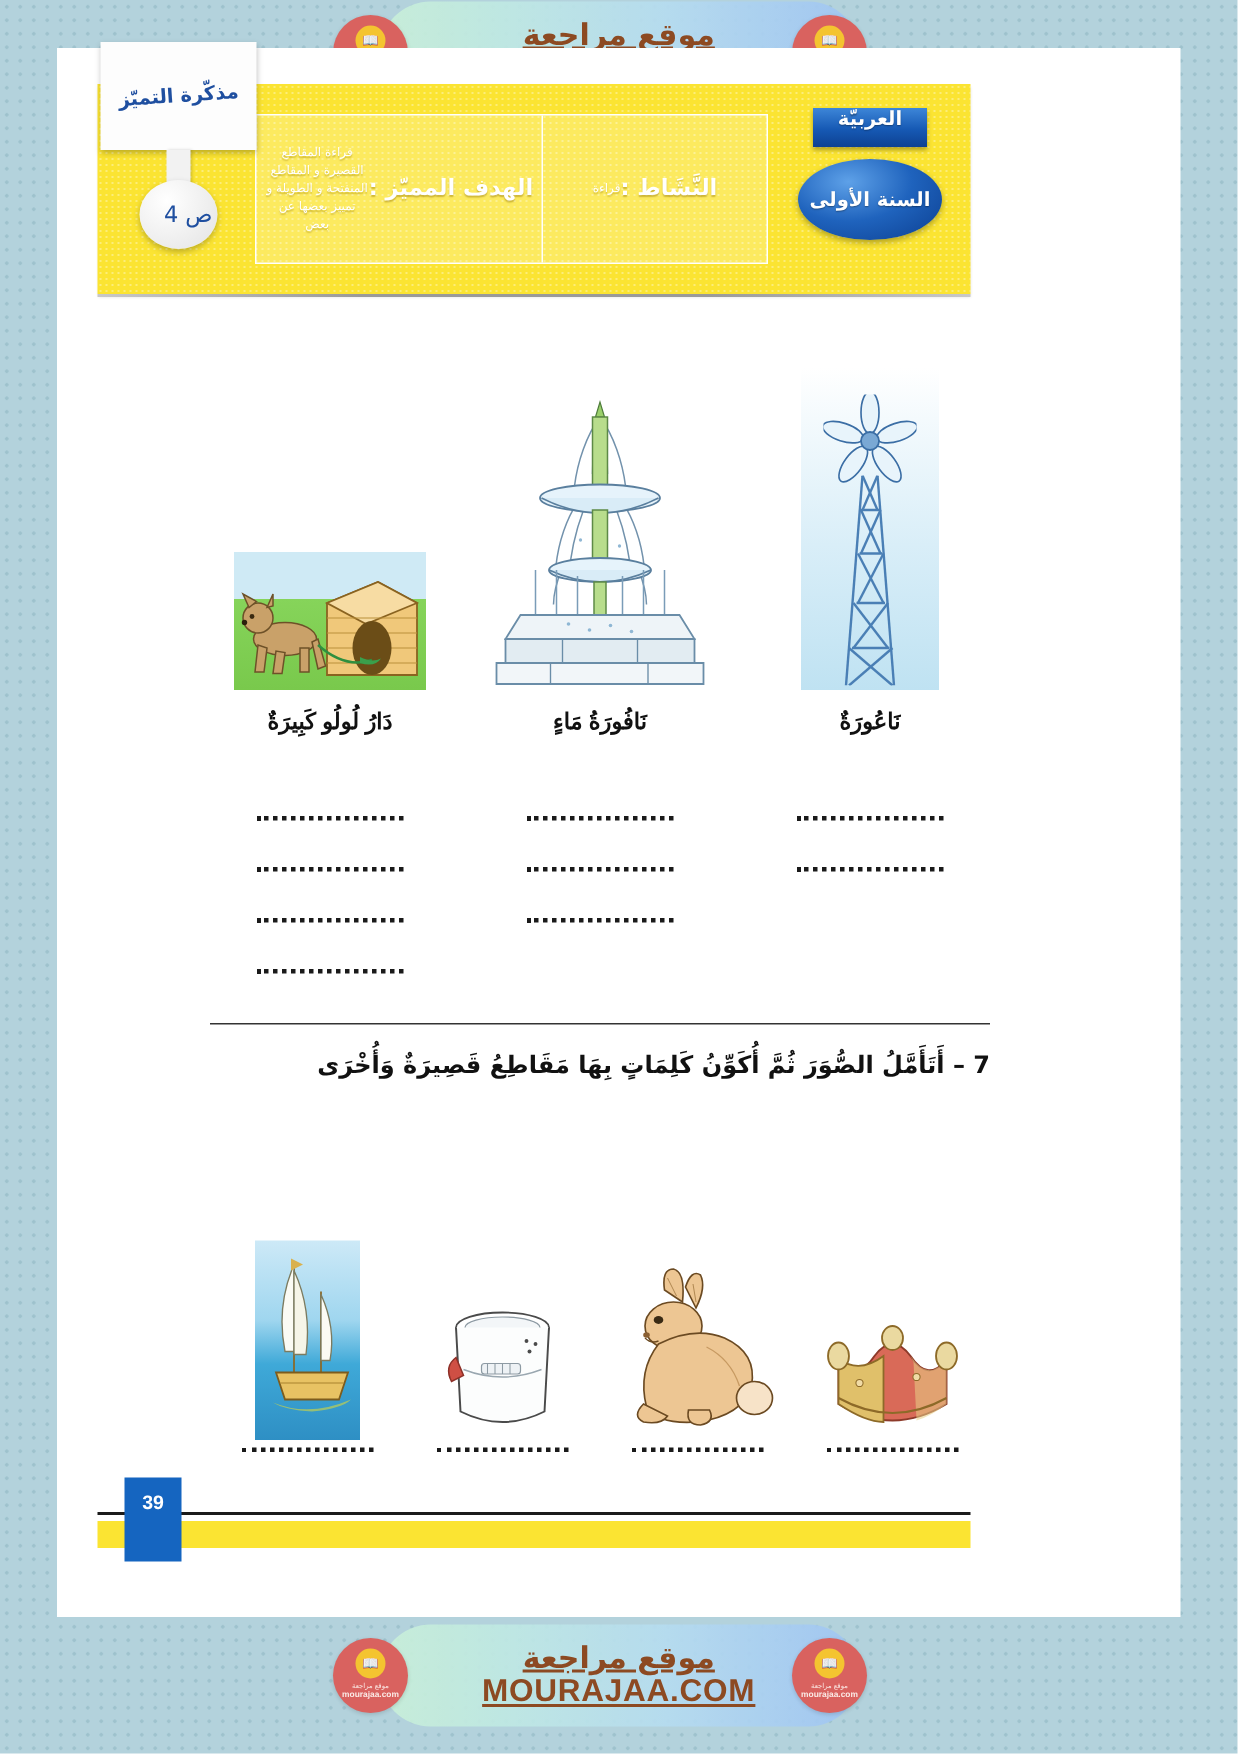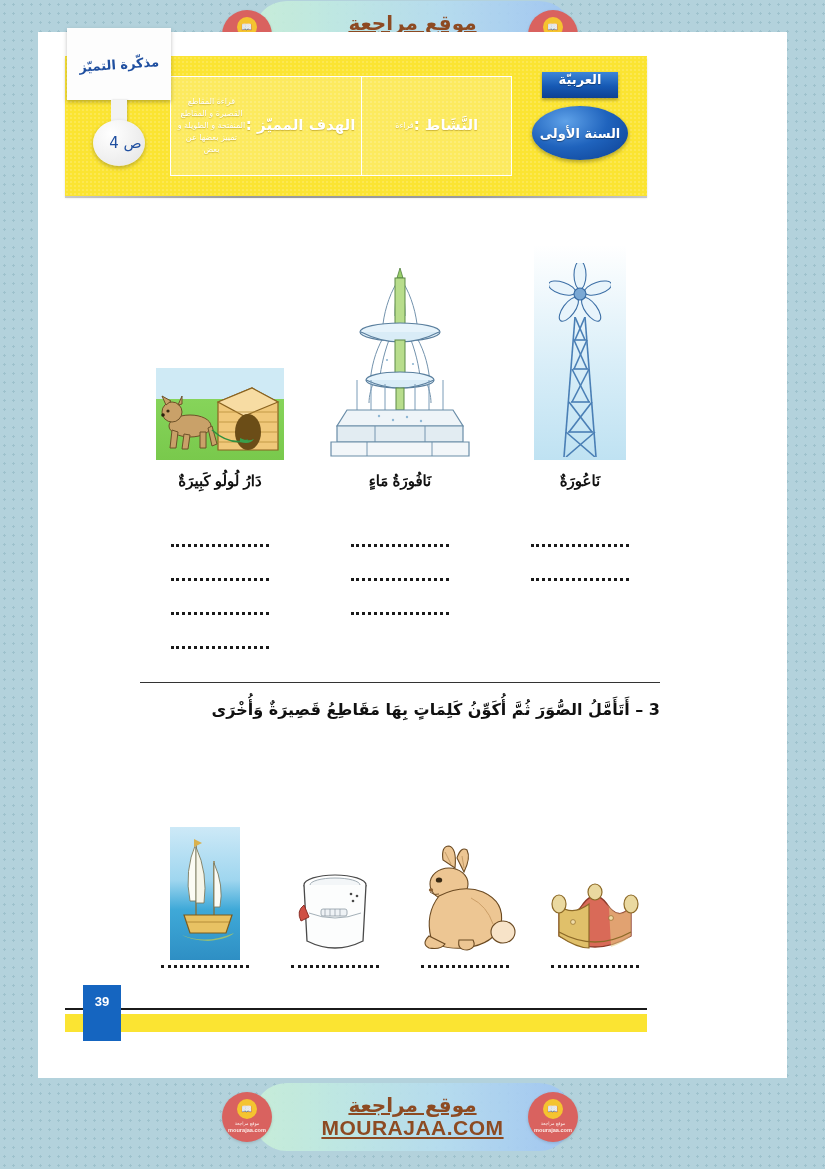--- a/index.html
+++ b/index.html
@@ -617,21 +617,21 @@
       <div class="dotline"></div>
       <div class="dotline"></div>
       <div class="dotline"></div>
       <div class="dotline"></div>
     </div>
   </div>
 </div>
 
 <div class="divider"></div>
 <div class="ex4-text">
-  <div>3 – أَتَأَمَّلُ الصُّوَرَ ثُمَّ أُكَوِّنُ كَلِمَاتٍ بِهَا مَقَاطِعُ قَصِيرَةٌ وَأُخْرَى</div>
+  <div>7 – أَتَأَمَّلُ الصُّوَرَ ثُمَّ أُكَوِّنُ كَلِمَاتٍ بِهَا مَقَاطِعُ قَصِيرَةٌ وَأُخْرَى</div>
 </div>
 
 <div class="pic-row-2">
 
   <div class="pic2-cell">
     <div class="img-boat">
       <svg viewBox="0 0 70 133" width="70" height="133">
         <g stroke="#8a6a2a" stroke-width="1.2" fill="none">
           <line x1="26" y1="14" x2="26" y2="96"></line>
           <line x1="44" y1="34" x2="44" y2="96"></line>

